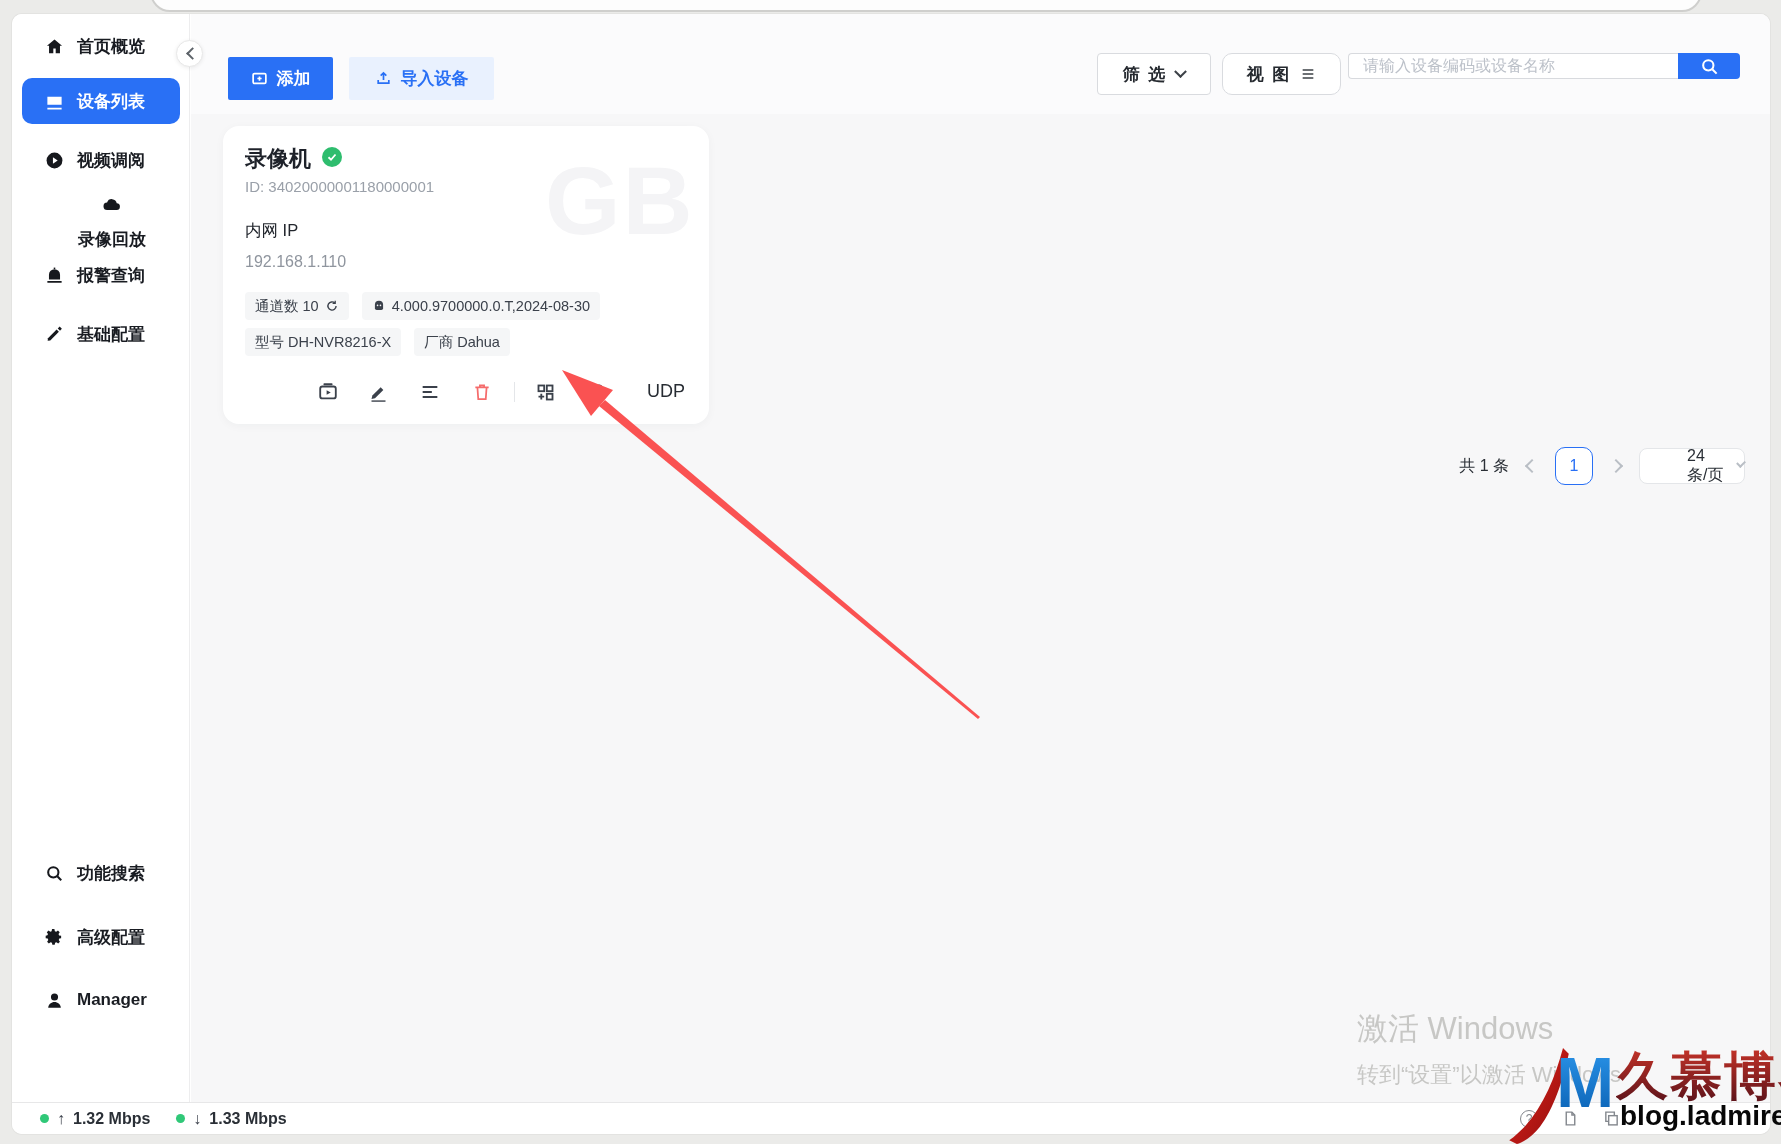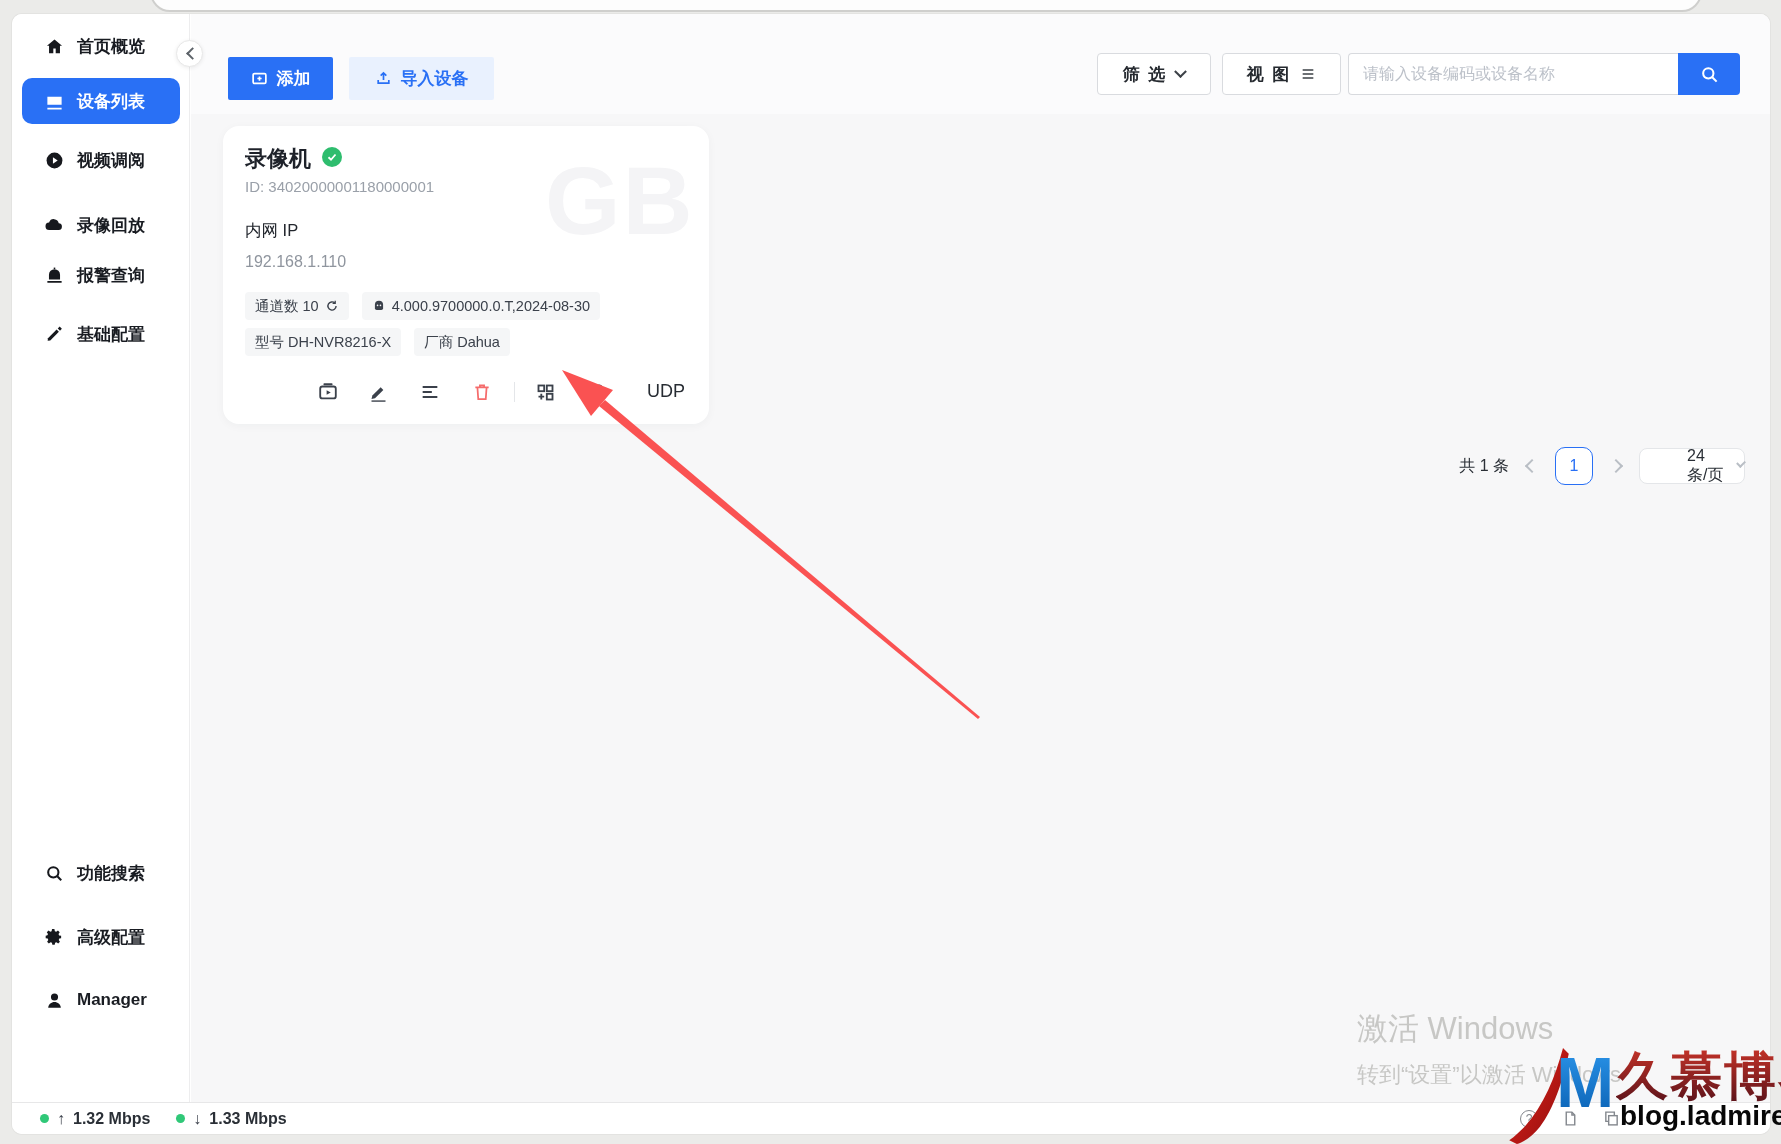--- a/index.html
+++ b/index.html
@@ -32,21 +32,21 @@
   .content::before { content:""; position:absolute; left:0; top:0; right:0; height:100px; background:#fbfbfc; }
 
   .btn { display:flex; align-items:center; justify-content:center; gap:9px; border-radius:2px;
     font-size:17px; cursor:pointer; position:absolute; height:43px; }
   .btn-primary { background:#2970f5; color:#fff; font-weight:600; }
   .btn-soft { background:#e9f1fe; color:#2970f5; font-weight:600;text-align:center; }
   .btn-outline { background:#fff; border:1px solid #d9dbdf; color:#25292f; border-radius:4px; font-weight:600; letter-spacing:2px;}
   .chev-down { width:9px; height:9px; border-right:2px solid #3c4147; border-bottom:2px solid #3c4147;
     transform:rotate(45deg) translate(-2px,-2px); display:inline-block; }
 
-  .search-wrap { position:absolute; left:1157px; top:39px; width:392px; height:42px; display:flex; }
+  .search-wrap { position:absolute; left:1157px; top:39px; width:392px; height:26px; display:flex; }
   .search-input { flex:1; border:1px solid #d8dade; border-right:none; border-radius:4px 0 0 4px;
     background:#fff; padding:0 14px; font-size:16px; color:#333; outline:none; font-family:inherit;}
   .search-input::placeholder { color:#bcc1c9; }
   .search-btn { width:62px; background:#2970f5; border:none; border-radius:0 4px 4px 0;
     display:flex; align-items:center; justify-content:center; cursor:pointer; }
 
   
   .card { position:absolute; left:32px; top:112px; width:486px; height:298px; background:#fff;
     border-radius:16px; box-shadow:0 2px 10px rgba(30,40,60,.04); z-index:1; }
   .card .gb-mark { position:absolute; left:322px; top:26px; font-size:97px; font-weight:900;
@@ -134,21 +134,21 @@
     </div>
     <div class="nav-item" style="top:123px;">
       <span class="ni">
         <svg width="19" height="19" viewBox="0 0 24 24">
             <circle cx="12" cy="12" r="10" fill="#16181d"></circle>
             <path d="M10 8l6 4-6 4z" fill="#fff"></path>
           </svg>
       </span>
       <span>视频调阅</span>
     </div>
-    <div class="nav-item" style="top:188px;">
+    <div class="nav-item" style="top:181px;flex-direction:column;">
       <span class="ni">
         <svg width="20" height="20" viewBox="0 0 24 24" fill="#16181d">
             <path d="M6.5 18a4.5 4.5 0 0 1-.4-9A6 6 0 0 1 17.7 10a3.9 3.9 0 0 1-.4 8z"></path>
           </svg>
       </span>
       <span>录像回放</span>
     </div>
     <div class="nav-item" style="top:238px;">
       <span class="ni">
         <svg width="19" height="19" viewBox="0 0 24 24" fill="#16181d">
@@ -215,21 +215,21 @@
             <path d="M12 14V4.5M8 8l4-3.8L16 8M4.5 14v4.5h15V14"></path>
           </svg>
       </span>
       <span>导入设备</span>
     </div>
 
     <div class="btn btn-outline" style="left:906px; top:39px; width:114px; height:42px;">
       <span>筛 选</span>
       <span class="chev-down"></span>
     </div>
-    <div class="btn btn-outline" style="left:1031px; top:39px; width:119px; height:42px;">
+    <div class="btn btn-outline" style="left:1031px; top:39px; width:119px; height:42px;border-radius:10px;">
       <span>视 图</span>
       <span style="display:flex;">
         <svg width="16" height="16" viewBox="0 0 24 24" stroke="#3c4147" stroke-width="2.6" fill="none">
             <path d="M4 6h16M4 12h16M4 18h16"></path>
           </svg>
       </span>
     </div>
 
     <div class="search-wrap">
       <input class="search-input" placeholder="请输入设备编码或设备名称" style="">

